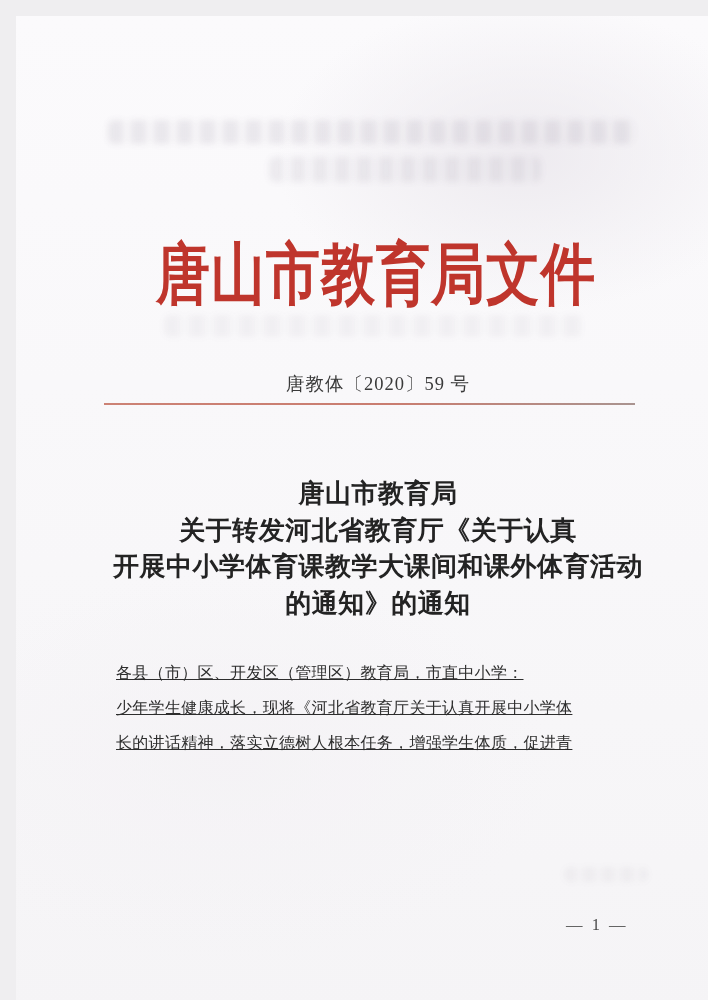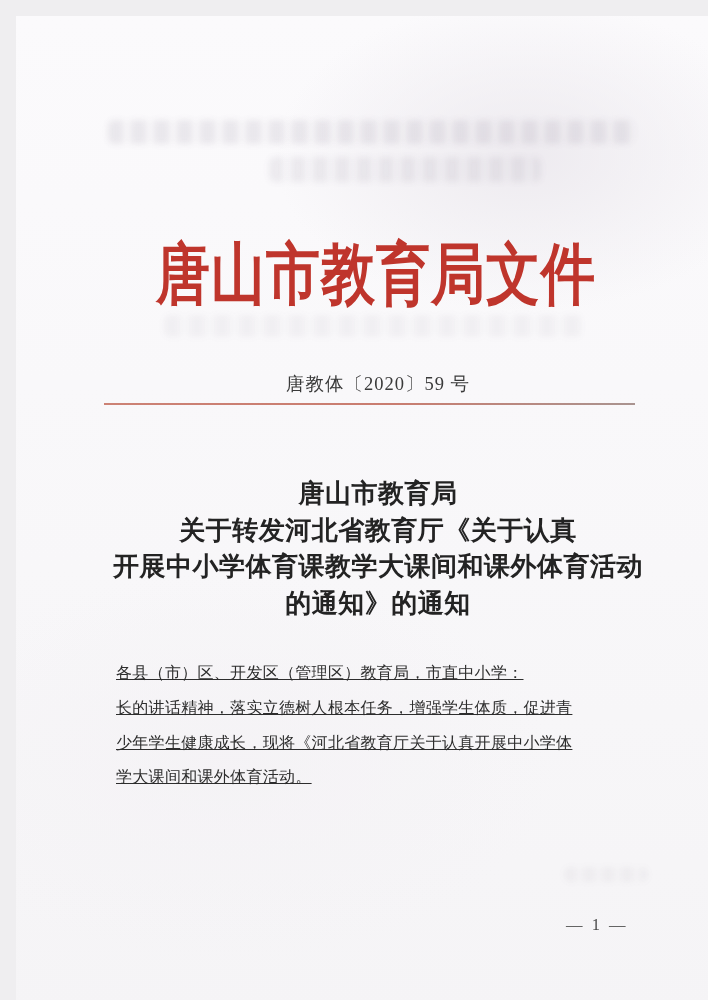--- a/index.html
+++ b/index.html
@@ -140,22 +140,21 @@
 
   <div class="doc-title">
     <div>唐山市教育局</div>
     <div>关于转发河北省教育厅《关于认真</div>
     <div>开展中小学体育课教学大课间和课外体育活动</div>
     <div>的通知》的通知</div>
   </div>
 
   <div class="doc-body">
     <div>各县（市）区、开发区（管理区）教育局，市直中小学：</div>
+    <div>少年学生健康成长，现将《河北省教育厅关于认真开展中小学体</div>
     <div>长的讲话精神，落实立德树人根本任务，增强学生体质，促进青</div>
-    <div>少年学生健康成长，现将《河北省教育厅关于认真开展中小学体</div>
-    <div>学大课间和课外体育活动。</div>
   </div>
 
   <div class="page-number">— 1 —</div>
 
   <div class="bottom-edge"></div>
 
 </div>
 
 </body></html>

